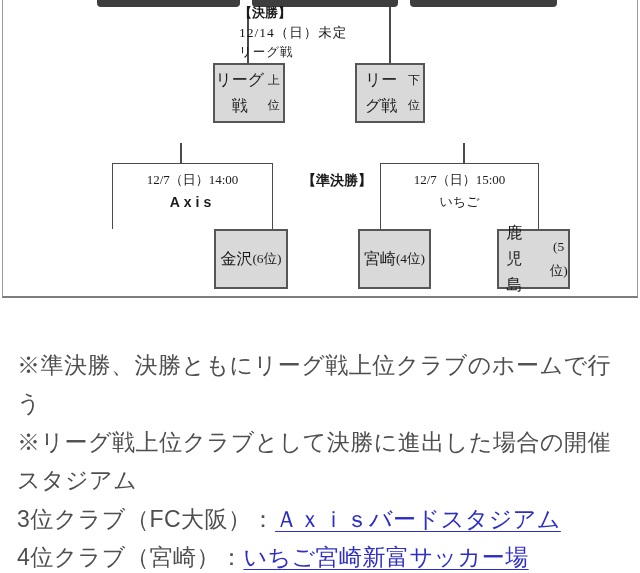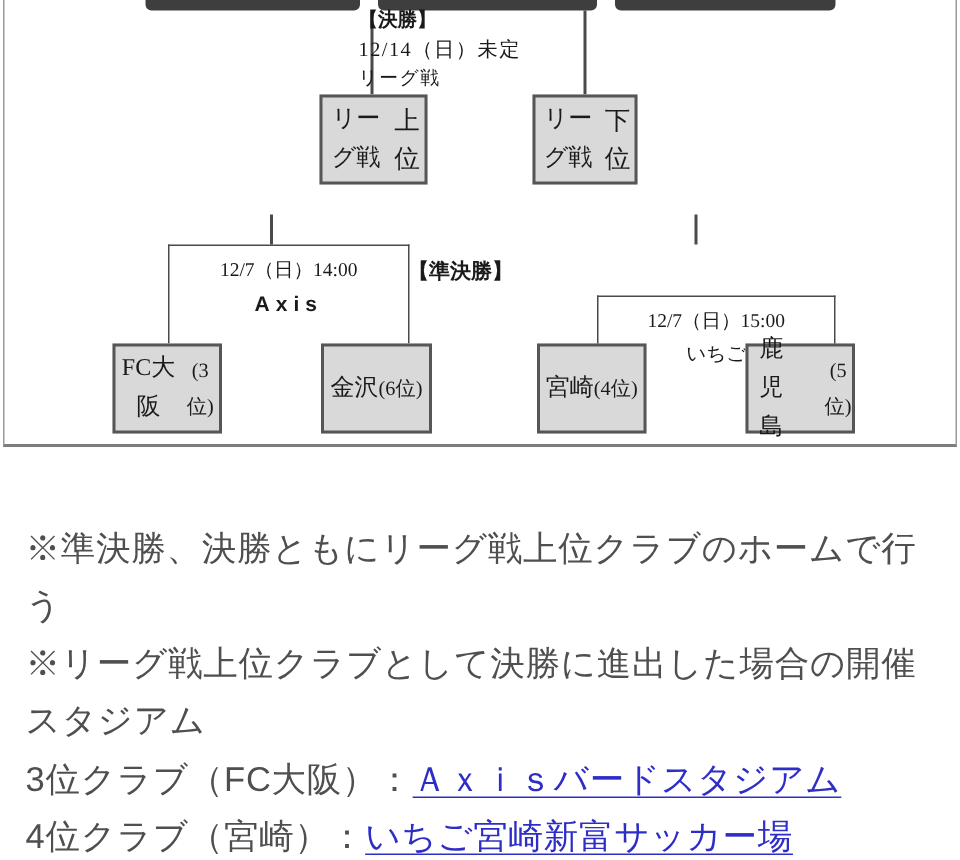--- a/index.html
+++ b/index.html
@@ -27,39 +27,39 @@
   .final-text{position:absolute;left:239px;top:3px;width:160px;text-align:left;}
   .final-round{font-size:13px;font-weight:bold;line-height:19px;}
   .final-date{font-size:13.5px;line-height:21px;letter-spacing:1px;}
   .final-venue{font-size:12.5px;line-height:19px;letter-spacing:1px;}
   
   .tbox{
     position:absolute;background:#d9d9d9;border:2px solid #565656;box-sizing:border-box;
     display:flex;flex-direction:row;justify-content:center;align-items:center;text-align:center;
   }
   .tbox .l1{font-size:16px;line-height:26px;}
-  .tbox .l2{font-size:17px;line-height:25px;}
+  .tbox .l2{font-size:12px;line-height:25px;}
   .tbox .rank{font-size:13.5px;line-height:24px;}
   .box-upper-left{left:213px;top:63px;width:72px;height:60px;}
   .box-upper-right{left:355px;top:63px;width:70px;height:60px;}
   .box-t1{left:75px;top:229px;width:73px;height:60px;}
   .box-t2{left:214px;top:229px;width:74px;height:60px;}
   .box-t3{left:358px;top:229px;width:73px;height:60px;}
   .box-t4{left:497px;top:229px;width:73px;height:60px;gap:20px;}
   
   .sf{
     position:absolute;top:163px;height:66px;box-sizing:border-box;
     border:1.5px solid #4a4a4a;border-bottom:none;text-align:center;
   }
   .sf-left{left:112px;width:161px;}
-  .sf-right{left:398px;width:159px;margin-top:34px;}
+  .sf-right{left:380px;width:159px;}
   .sf .dt{font-size:13px;line-height:16px;margin-top:8px;}
   .sf .vn{font-size:13px;line-height:16px;margin-top:6px;}
   .sf-left .vn{font-weight:bold;letter-spacing:4px;font-family:"Liberation Sans",sans-serif;font-size:14px;}
-  .sf-label{position:absolute;left:272px;top:172px;width:100px;text-align:left;font-size:14px;font-weight:bold;}
+  .sf-label{position:absolute;left:272px;top:172px;width:100px;text-align:right;font-size:14px;font-weight:bold;}
   
   .notes{
     position:absolute;left:17px;top:346px;width:607px;
     font-family:"Liberation Sans",sans-serif;font-size:23px;line-height:38.4px;color:#4f4f4f;
     letter-spacing:0.5px;
   }
   .notes .row{white-space:normal;word-break:break-all;}
   .link{
     color:#2e2ec6;text-decoration:underline;text-decoration-thickness:1px;text-underline-offset:4px;
     cursor:pointer;
@@ -102,24 +102,20 @@
     <div class="vn">Axis</div>
   </div>
 
   <div class="sf-label">【準決勝】</div>
 
   <div class="sf sf-right">
     <div class="dt">12/7（日）15:00</div>
     <div class="vn">いちご</div>
   </div>
 
-  <div class="tbox box-t1">
-    <div class="l1">FC大阪</div>
-    <div class="rank">(3位)</div>
-  </div>
   <div class="tbox box-t2">
     <div class="l1">金沢</div>
     <div class="rank">(6位)</div>
   </div>
   <div class="tbox box-t3">
     <div class="l1">宮崎</div>
     <div class="rank">(4位)</div>
   </div>
   <div class="tbox box-t4">
     <div class="l1">鹿児島</div>

